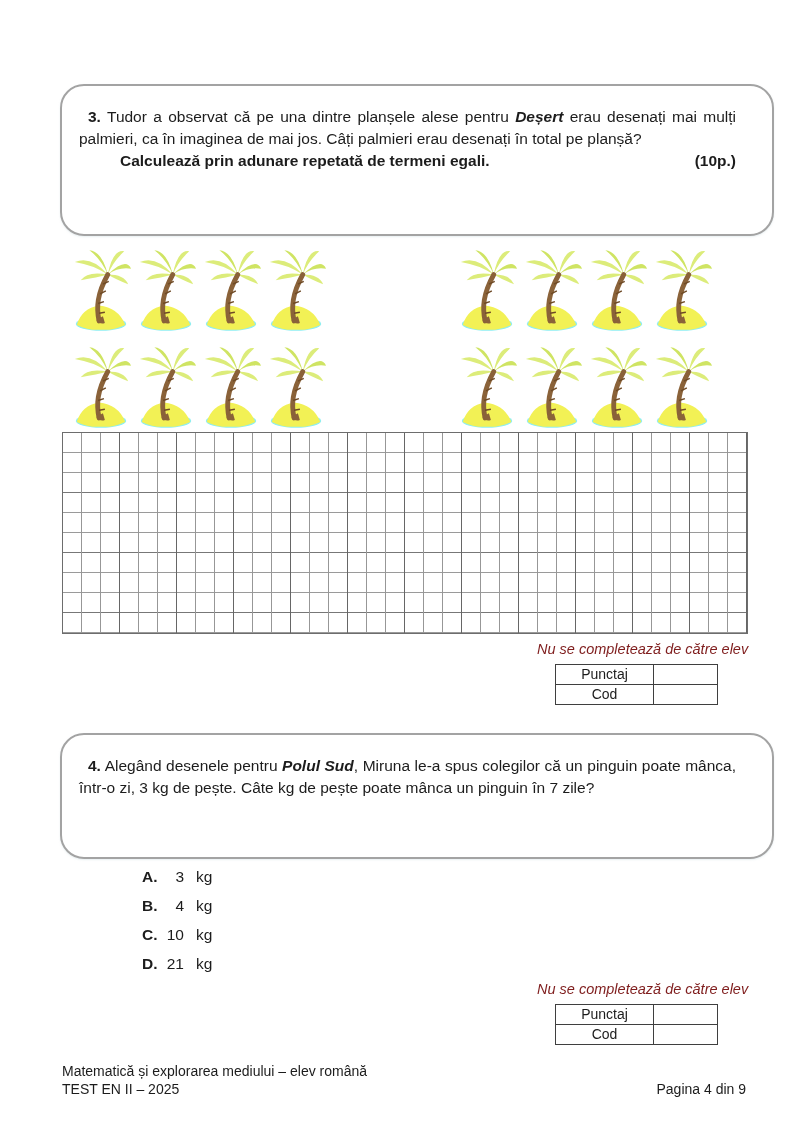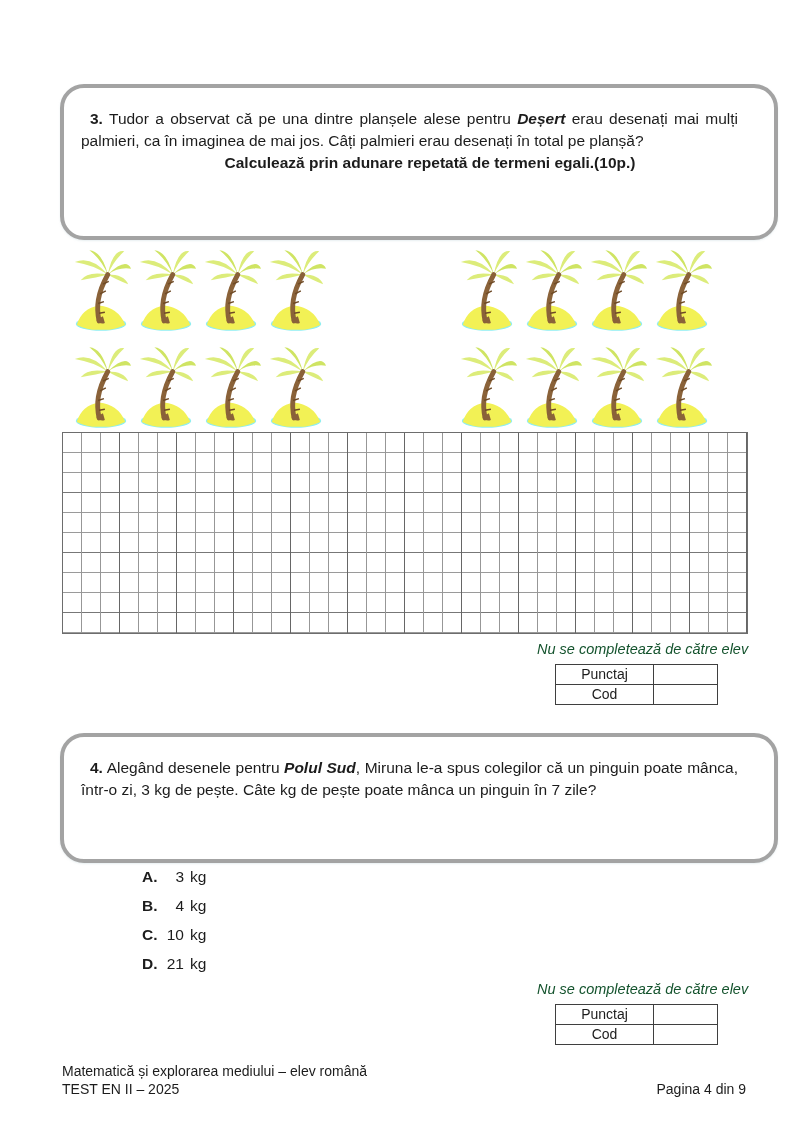--- a/index.html
+++ b/index.html
@@ -7,41 +7,41 @@
     position:relative;
     width:810px;height:1144px;
     background:#ffffff;
     font-family:"Liberation Sans", sans-serif;
     color:#1c1c1c;
     overflow:hidden;
   }
   
   .qbox{
     position:absolute;
-    border:4px solid #a3a3a3;
+    border:2px solid #a3a3a3;
     border-radius:24px;
     box-shadow:0 1px 2px rgba(190,210,215,.35);
     background:#ffffff;
   }
   #q3-box{left:60px;top:84px;width:710px;height:148px;}
   #q4-box{left:60px;top:733px;width:710px;height:122px;}
   .qtext{
     margin:0;
     padding:20px 36px 0 17px;
     font-size:15.5px;
     line-height:22px;
     text-align:justify;
     text-indent:9px;
   }
   #q4-box .qtext{}
   .b{font-weight:bold;}
   .bi{font-weight:bold;font-style:italic;}
   .instr-row{
     display:flex;
-    justify-content:center;
+    justify-content:space-between;
     padding:0 36px 0 58px;
     font-size:15.5px;
     line-height:22px;
   }
   .instr-italic{
     padding:0 36px 0 58px;
     font-size:15.5px;
     line-height:22px;
   }
   
@@ -69,21 +69,21 @@
   
   .score-block{position:absolute;width:208px;}
   #score-block-q3{top:640px;right:65px;}
   #score-block-q4{top:980px;right:65px;}
   .score-note{
     font-style:italic;
     font-size:14.5px;
     line-height:18px;
     text-align:right;
     white-space:nowrap;
-    color:#14532d;
+    color:#7f1d1d;
   }
   .score-table{
     margin-left:18px;
     margin-top:6px;
     border-collapse:collapse;
   }
   .score-table td{
     border:1px solid #3f3f3f;
     height:19px;
     padding:0;
@@ -99,21 +99,21 @@
     font-size:15.5px;
   }
   .option-row{
     display:flex;
     align-items:baseline;
     height:29px;
     line-height:29px;
   }
   .option-letter{font-weight:bold;width:24px;}
   .option-num{display:inline-block;width:18px;text-align:right;}
-  .option-unit{margin-left:6px;}
+  .option-unit{margin-left:12px;}
   
   #footer{
     position:absolute;
     left:62px;right:64px;top:1062px;
     display:flex;
     justify-content:space-between;
     align-items:flex-end;
     font-size:14px;
     line-height:18px;
   }

